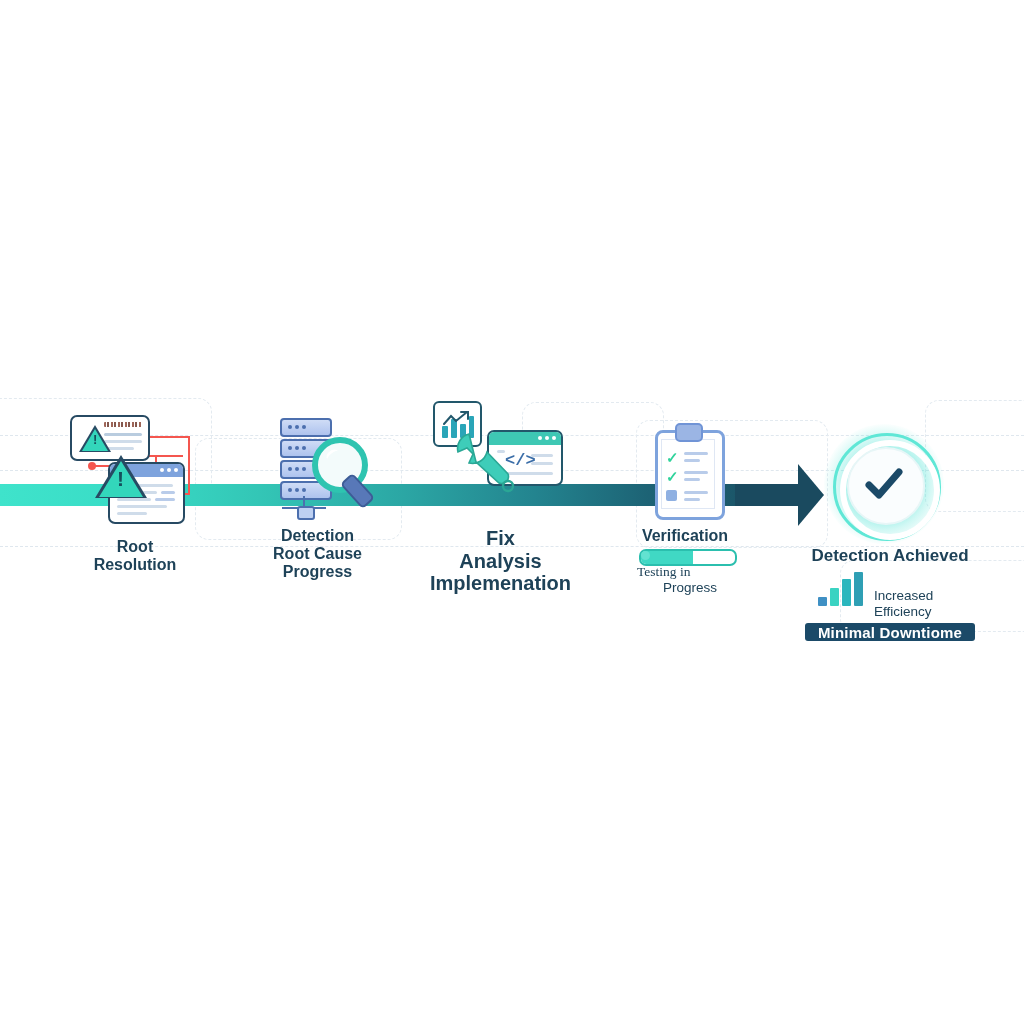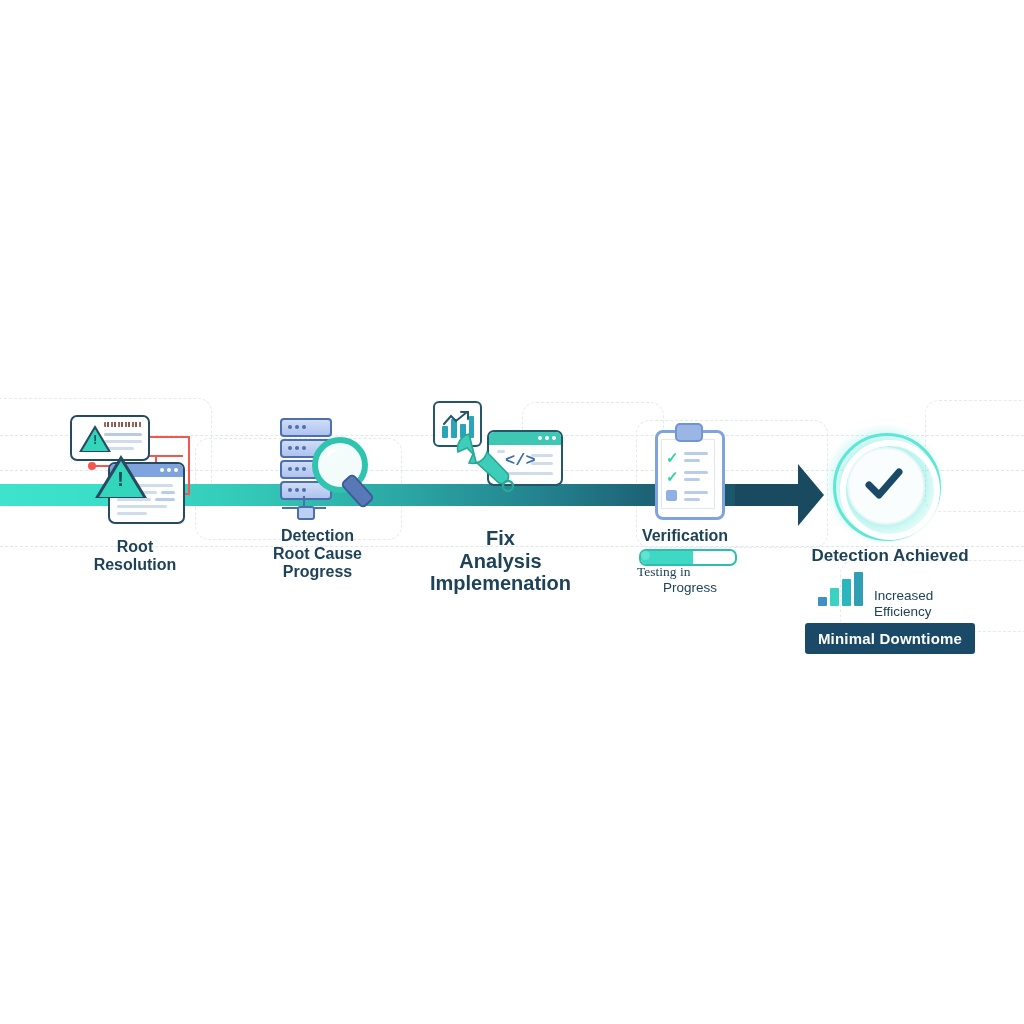--- a/index.html
+++ b/index.html
@@ -93,21 +93,21 @@
   
   .glow{position:absolute;left:824px;top:424px;width:120px;height:120px;border-radius:50%;
     background:radial-gradient(circle,rgba(70,226,211,.55) 38%,rgba(70,226,211,.25) 54%,rgba(70,226,211,0) 72%);}
   .ring-out{position:absolute;left:833px;top:433px;width:102px;height:102px;border-radius:50%;border:3px solid #5fe7d6;}
   .ring-mid{position:absolute;left:840px;top:440px;width:88px;height:88px;border-radius:50%;border:6px solid #ffffff;}
   .ring-in{position:absolute;left:847px;top:447px;width:74px;height:74px;border-radius:50%;background:#fafdfe;border:2px solid #e7f6f7;}
   .tick{position:absolute;left:862px;top:462px;width:44px;height:44px;}
 
   .minibar{position:absolute;bottom:0;border-radius:1px;}
   .eff-text{position:absolute;left:874px;top:564px;color:#1e4258;font-size:13.5px;line-height:1.2;margin-top:24px;}
-  .badge{position:absolute;left:805px;top:623px;width:170px;height:31px;background:#1b4a68;border-radius:3px;
+  .badge{position:absolute;left:805px;top:623px;width:170px;height:18px;background:#1b4a68;border-radius:3px;
     color:#fff;font-weight:bold;font-size:15px;display:flex;align-items:center;justify-content:center;letter-spacing:.2px;}
 
   .prog-track{position:absolute;left:639px;top:549px;width:94px;height:13px;border:2px solid #2bbfae;border-radius:7px;background:#fff;overflow:hidden;}
   .prog-fill{position:absolute;left:0;top:0;height:100%;background:#40d8c4;}
   .prog-cap1{position:absolute;left:641px;top:551px;width:9px;height:9px;border-radius:50%;background:#63e2d1;}
   .testing{position:absolute;left:637px;top:564px;width:106px;color:#1e4258;font-size:13.5px;line-height:1.18;}
   .testing .l1{display:block;text-align:left;font-family:Liberation Serif, serif;}
   .testing .l2{display:block;text-align:center;}
 </style>
 </head>

